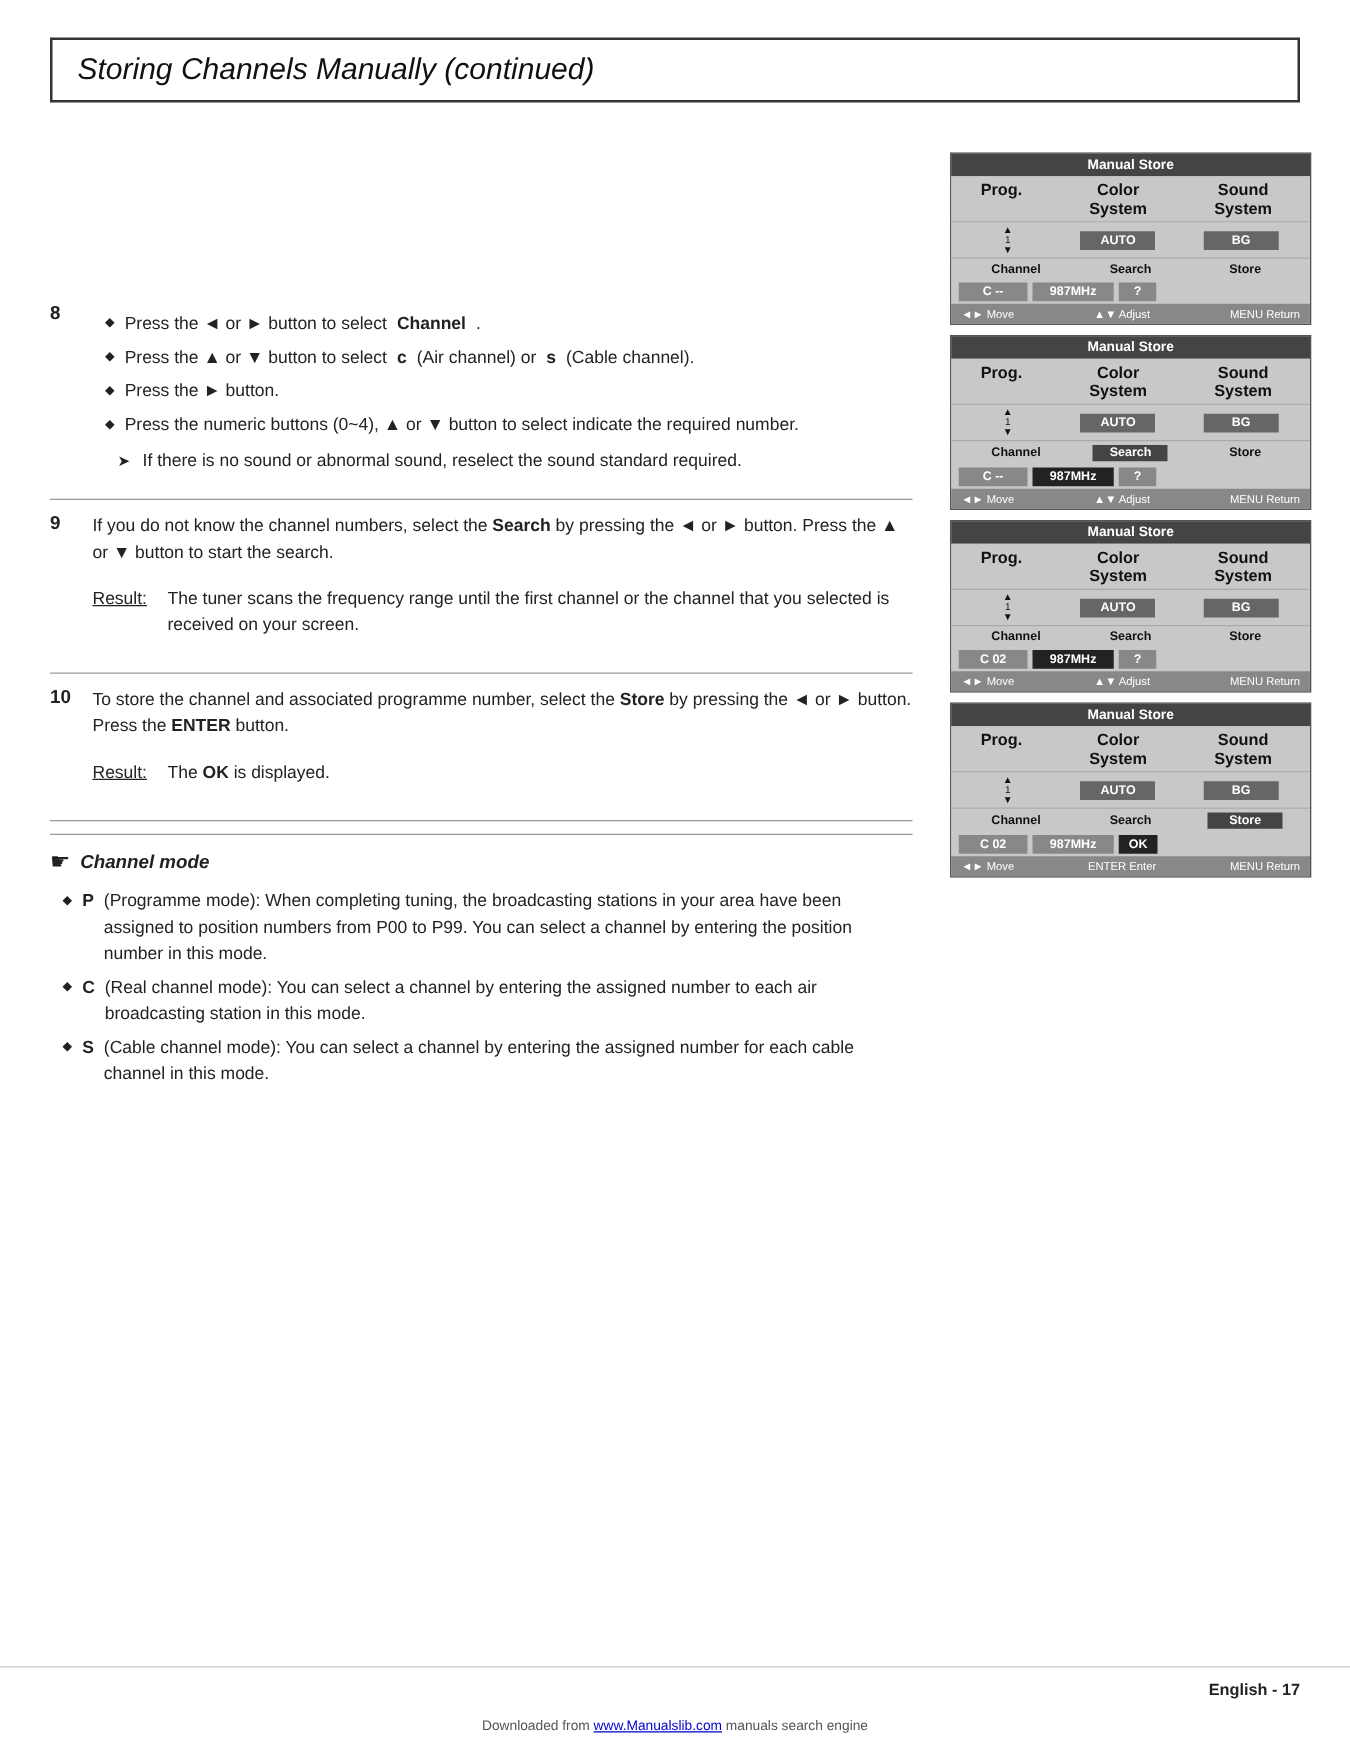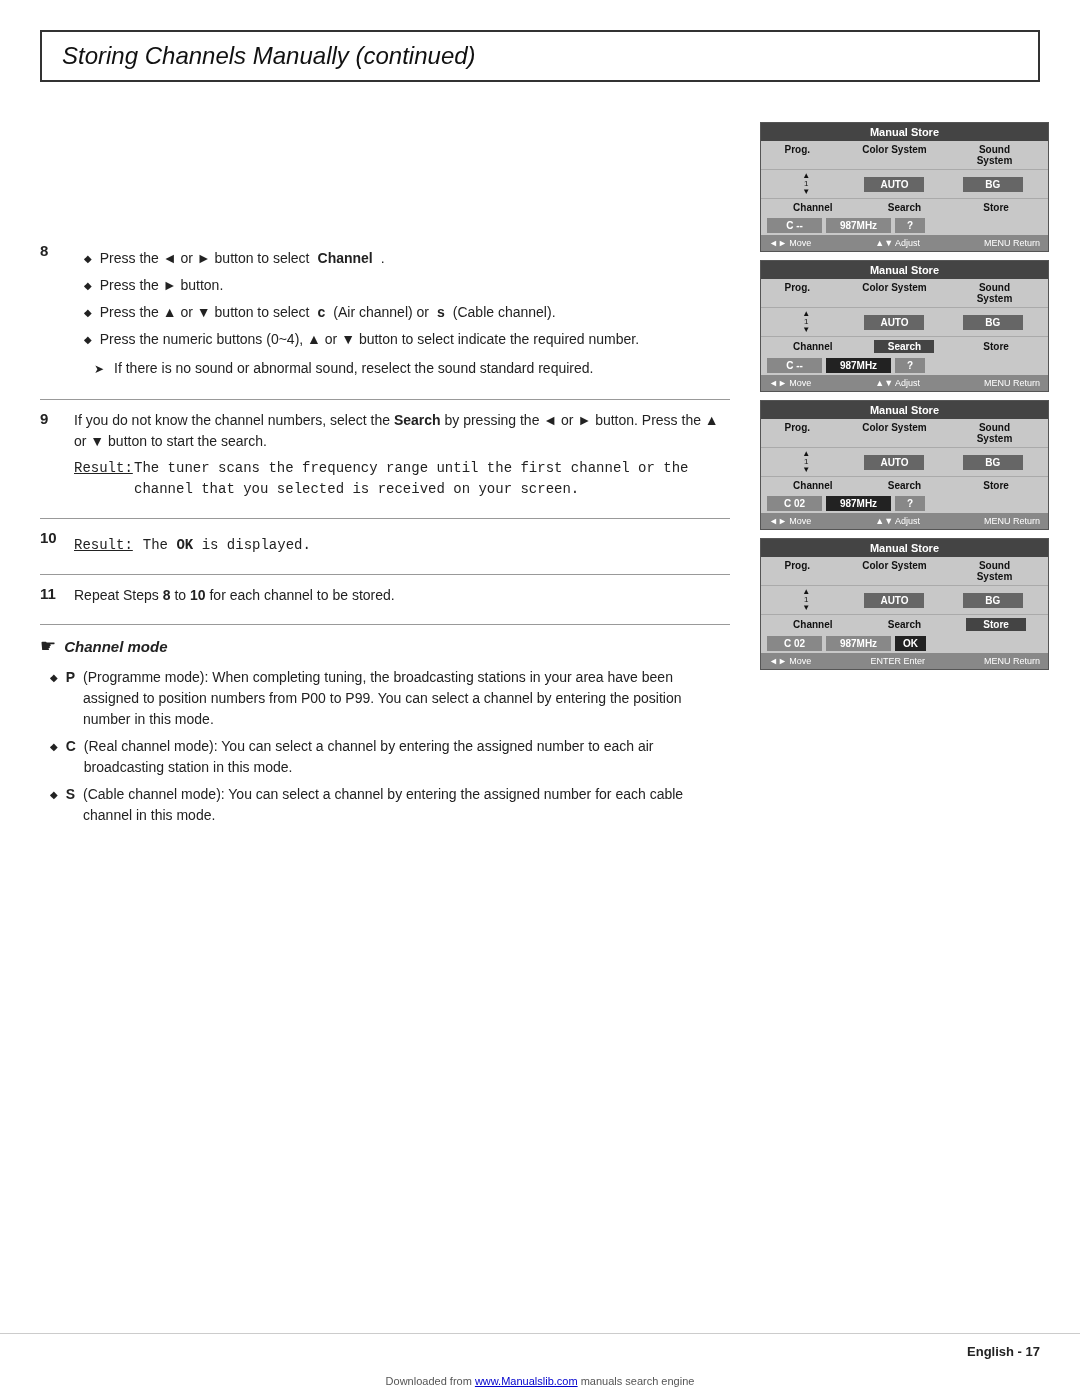--- a/index.html
+++ b/index.html
@@ -112,23 +112,22 @@
       content: "➤";
       font-size: 12px;
       margin-top: 2px;
       flex-shrink: 0;
     }
 
     
     .result-line {
       display: flex;
       gap: 10px;
-      margin: 6px 0;
+      margin: 16px 0;
       line-height: 1.5;
-      font-family: Liberation Mono, monospace;
     }
     .result-label {
       text-decoration: underline;
       font-weight: normal;
       min-width: 50px;
     }
 
     
     .channel-mode-section {
       margin-top: 10px;
@@ -162,21 +161,21 @@
       text-align: center;
       font-size: 11px;
       font-weight: bold;
       padding: 3px 0;
     }
     .widget-header-row {
       display: flex;
       justify-content: space-around;
       background: #c8c8c8;
       padding: 3px 6px;
-      font-size: 10px;
+      font-size: 13px;
       font-weight: bold;
       border-bottom: 1px solid #aaa;
     }
     .widget-header-row span:first-child {
       width: 40px;
     }
     .widget-header-row span:nth-child(2) {
       width: 70px;
       text-align: center;
     }
@@ -318,22 +317,22 @@
 
   <div class="content-area">
 
     <div class="left-col">
 
       <div class="step">
         <div class="step-num">8</div>
         <div class="step-content">
           <ul class="bullet-list">
             <li>Press the ◄ or ► button to select <strong>Channel</strong>.</li>
+            <li>Press the ▲ or ▼ button to select <strong>c</strong> (Air channel) or <strong>s</strong> (Cable channel).</li>
             <li>Press the ► button.</li>
-            <li>Press the ▲ or ▼ button to select <strong>c</strong> (Air channel) or <strong>s</strong> (Cable channel).</li>
             <li>Press the numeric buttons (0~4), ▲ or ▼ button to select indicate the required number.</li>
           </ul>
           <div class="arrow-note">
             If there is no sound or abnormal sound, reselect the sound standard required.
           </div>
         </div>
       </div>
 
       <hr class="section-divider">
 
@@ -346,35 +345,30 @@
             <span>The tuner scans the frequency range until the first channel or the channel that you selected is received on your screen.</span>
           </div>
         </div>
       </div>
 
       <hr class="section-divider">
 
       <div class="step">
         <div class="step-num">10</div>
         <div class="step-content">
+          <p>To store the channel and associated programme number, select the <strong>Store</strong> by pressing the ◄ or ► button. Press the <strong>ENTER</strong> button.</p>
           <div class="result-line">
             <span class="result-label">Result:</span>
             <span>The <strong>OK</strong> is displayed.</span>
           </div>
         </div>
       </div>
 
       <hr class="section-divider">
 
-      <div class="step">
-        <div class="step-num">11</div>
-        <div class="step-content">
-          <p>Repeat Steps <strong>8</strong> to <strong>10</strong> for each channel to be stored.</p>
-        </div>
-      </div>
 
       <hr class="section-divider">
 
       <div class="channel-mode-section">
         <div class="channel-mode-header">
           <span class="finger-icon">☛</span>
           <span class="channel-mode-title">Channel mode</span>
         </div>
         <ul class="bullet-list">
           <li><strong>P</strong> (Programme mode): When completing tuning, the broadcasting stations in your area have been assigned to position numbers from P00 to P99. You can select a channel by entering the position number in this mode.</li>

